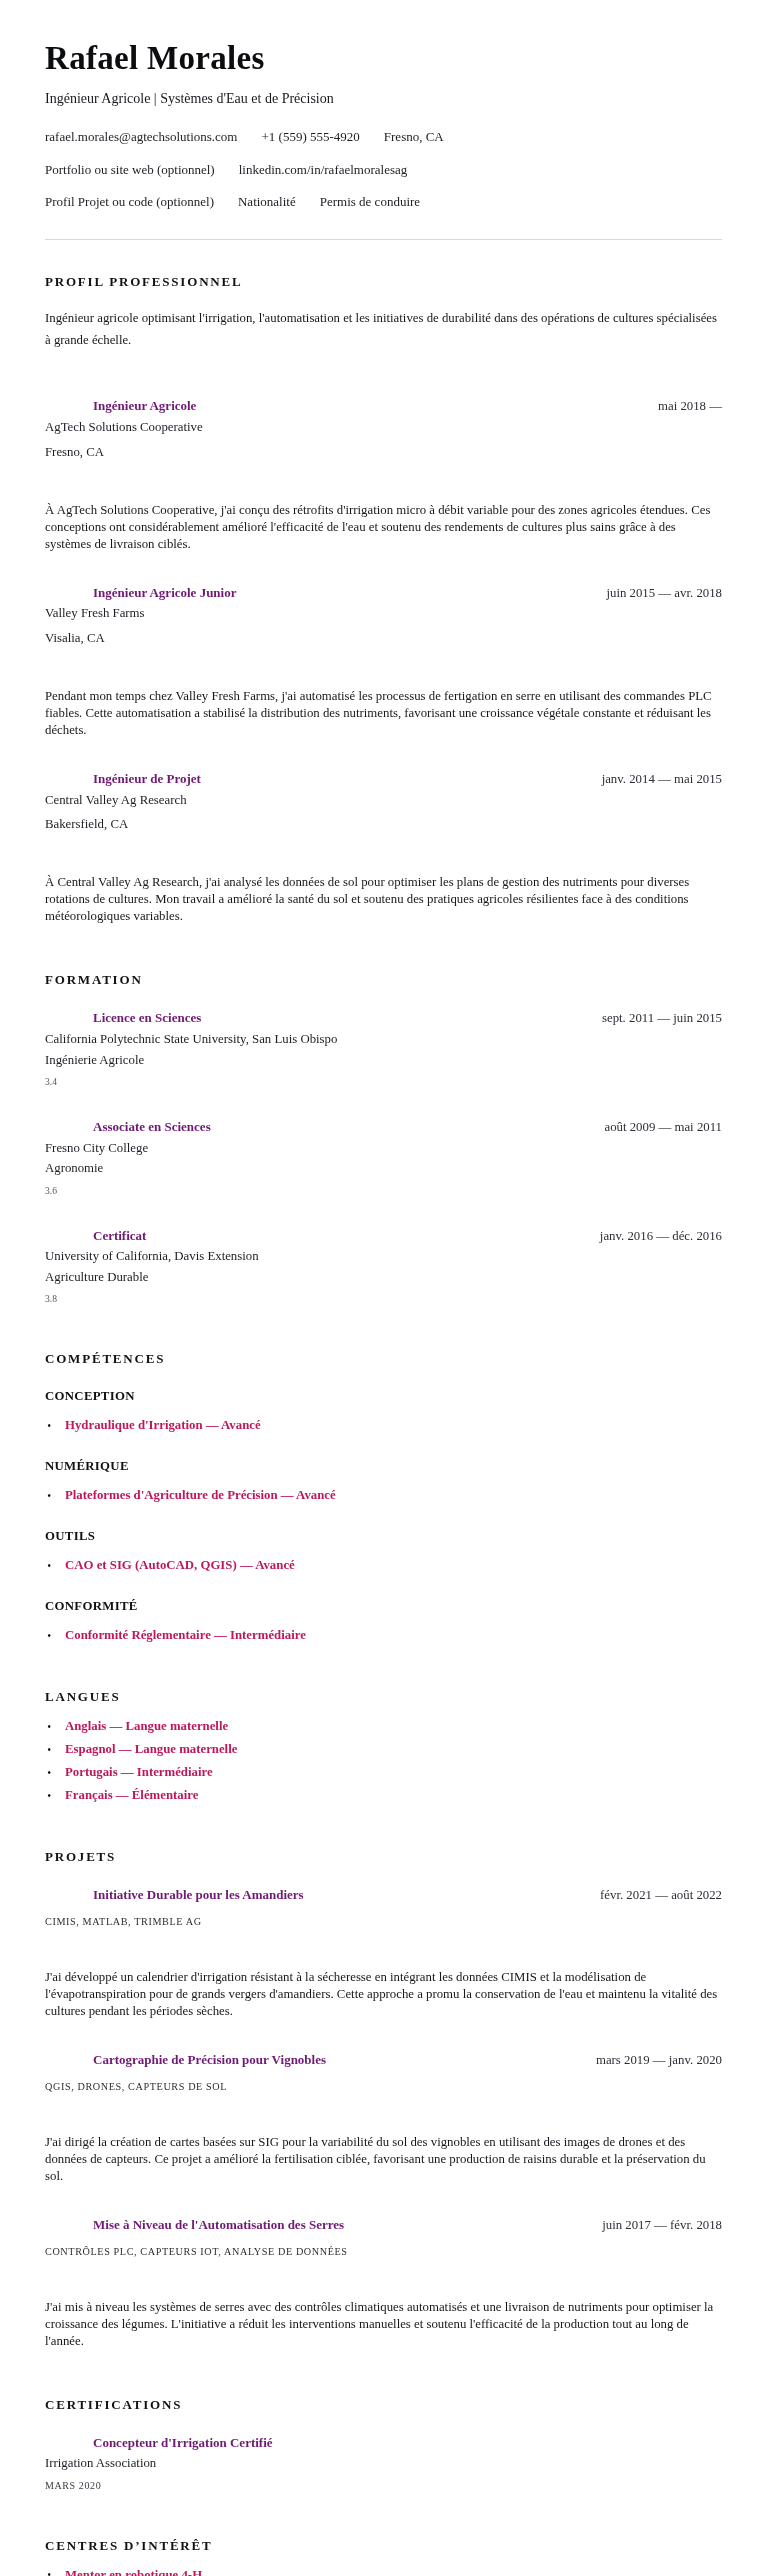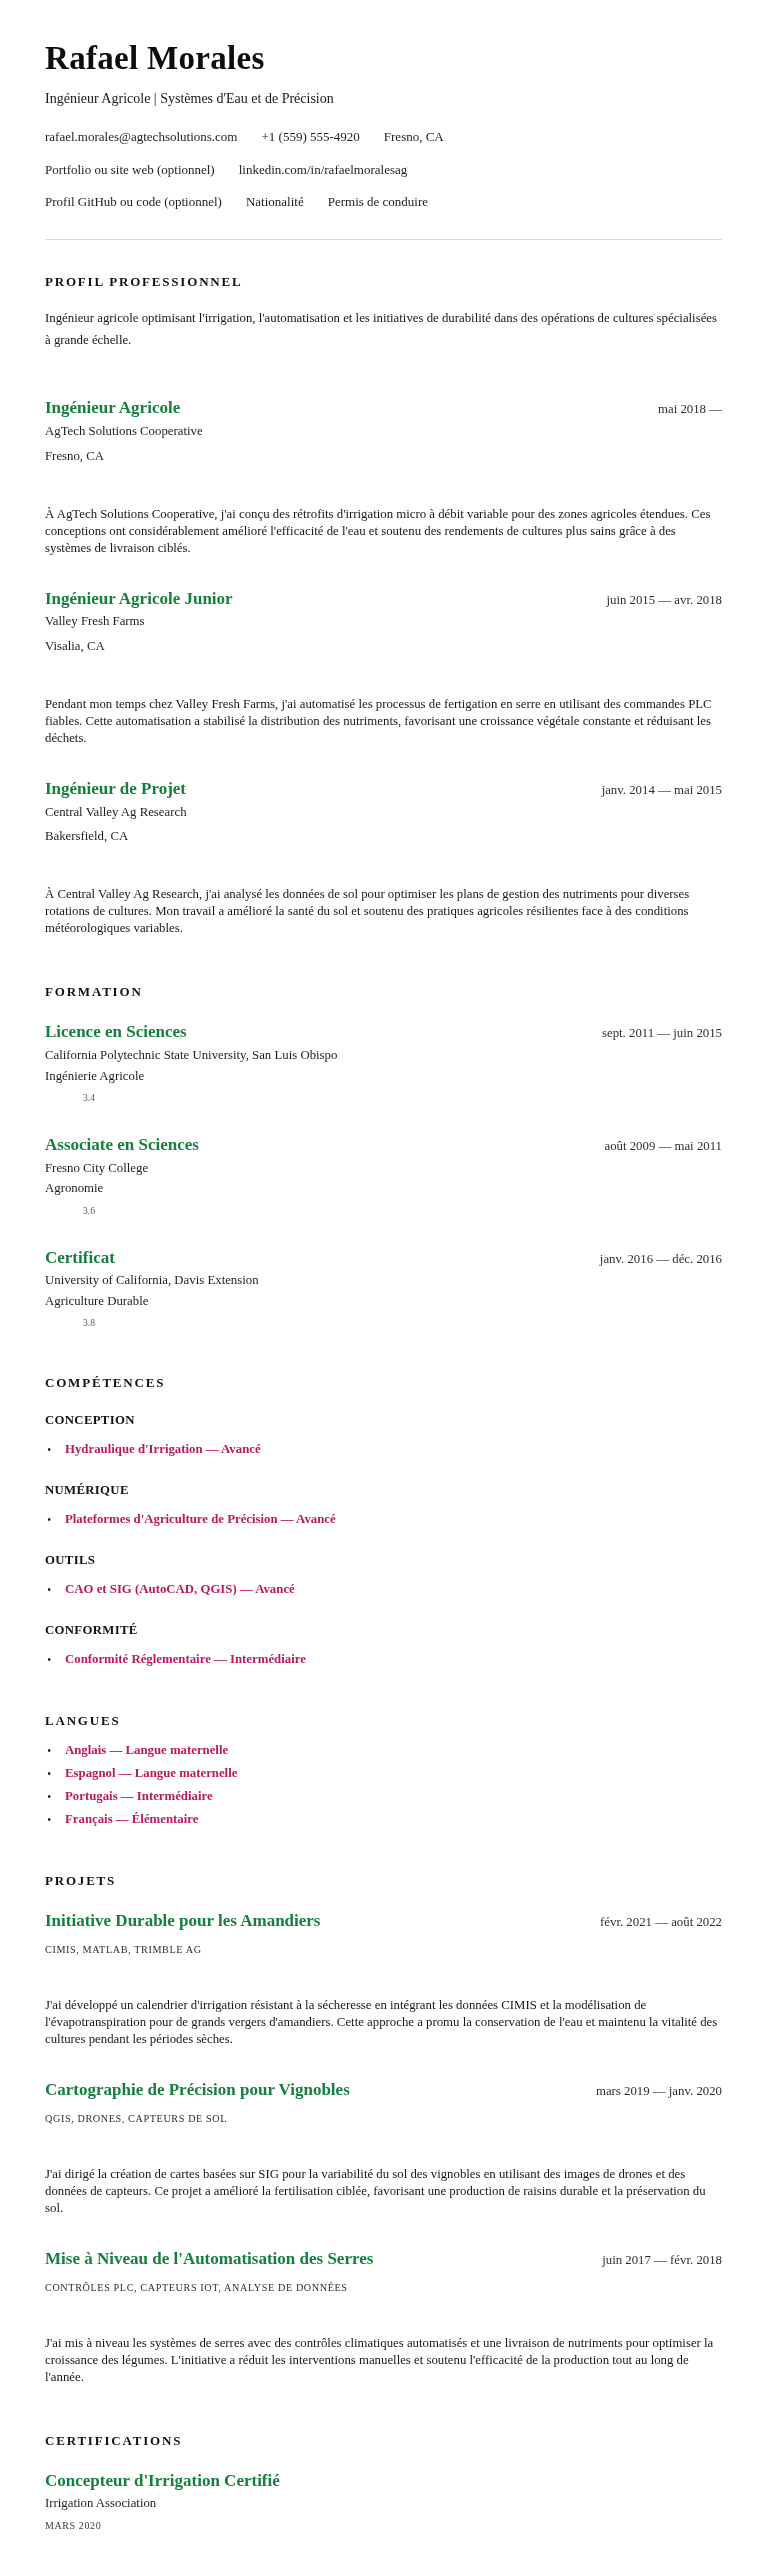--- a/index.html
+++ b/index.html
@@ -25,26 +25,26 @@
   h2.sec-heading {
     font-size:13px; font-weight:bold; letter-spacing:1.8px;
     margin:0; color:#101216; text-transform:uppercase;
   }
 
   p.body-text { font-size:12.8px; line-height:22.3px; margin:16.6px 0 0 0; color:#16181d; }
 
   .entry { margin-top:22px; }
   .entry + .entry { margin-top:32px; }
   .entry-head { display:flex; justify-content:space-between; align-items:baseline; }
-  .entry-title { font-size:17px; font-weight:bold; color:#15803d; }
+  .entry-title { font-size:13px; font-weight:bold; color:#701a75;margin-left:48px; }
   .entry-date { font-size:12.8px; color:#2b2f36; white-space:nowrap; }
   .entry-line { font-size:12.8px; margin-top:5.7px; color:#1b1e24; }
   .entry-line.spaced { margin-top:9.6px; }
   .entry-desc { font-size:12.8px; line-height:17px; margin-top:42px; color:#16181d; }
-  .gpa { font-size:9.6px; margin-top:8.3px; color:#54575d;margin-left:38px; }
+  .gpa { font-size:9.6px; margin-top:8.3px; color:#54575d; }
   .tech-line { font-size:10.2px; letter-spacing:0.6px; margin-top:12.8px; color:#2b2e33; text-transform:uppercase; }
   .cert-date { font-size:10px; letter-spacing:0.6px; margin-top:8.3px; color:#3a3d43; text-transform:uppercase; }
 
   h3.skill-cat { font-size:12.8px; font-weight:bold; letter-spacing:0.3px; margin:27px 0 0 0; text-transform:uppercase; color:#101216; }
   .skills-wrap h3.skill-cat:first-of-type { margin-top:22px; }
 
   ul.dotted { list-style:none; margin:14px 0 0 0; padding:0; }
   ul.dotted li { position:relative; padding-left:20px; font-size:12.8px; line-height:14px; margin-top:9px; color:#be185d;font-weight:bold; }
   ul.dotted li:first-child { margin-top:0; }
   ul.dotted li::before { content:"•"; position:absolute; left:2.6px; top:0.6px; font-size:9.6px; color:#111; }
@@ -62,21 +62,21 @@
       <div class="contact-row">
         <span>rafael.morales@agtechsolutions.com</span>
         <span>+1 (559) 555-4920</span>
         <span>Fresno, CA</span>
       </div>
       <div class="contact-row">
         <span>Portfolio ou site web (optionnel)</span>
         <span>linkedin.com/in/rafaelmoralesag</span>
       </div>
       <div class="contact-row">
-        <span>Profil GitHub ou code (optionnel)</span>
+        <span>Profil Projet ou code (optionnel)</span>
         <span>Nationalité</span>
         <span>Permis de conduire</span>
       </div>
     </div>
   </header>
 
   <hr class="divider">
 
   <section class="first">
     <h2 class="sec-heading">PROFIL PROFESSIONNEL</h2>

